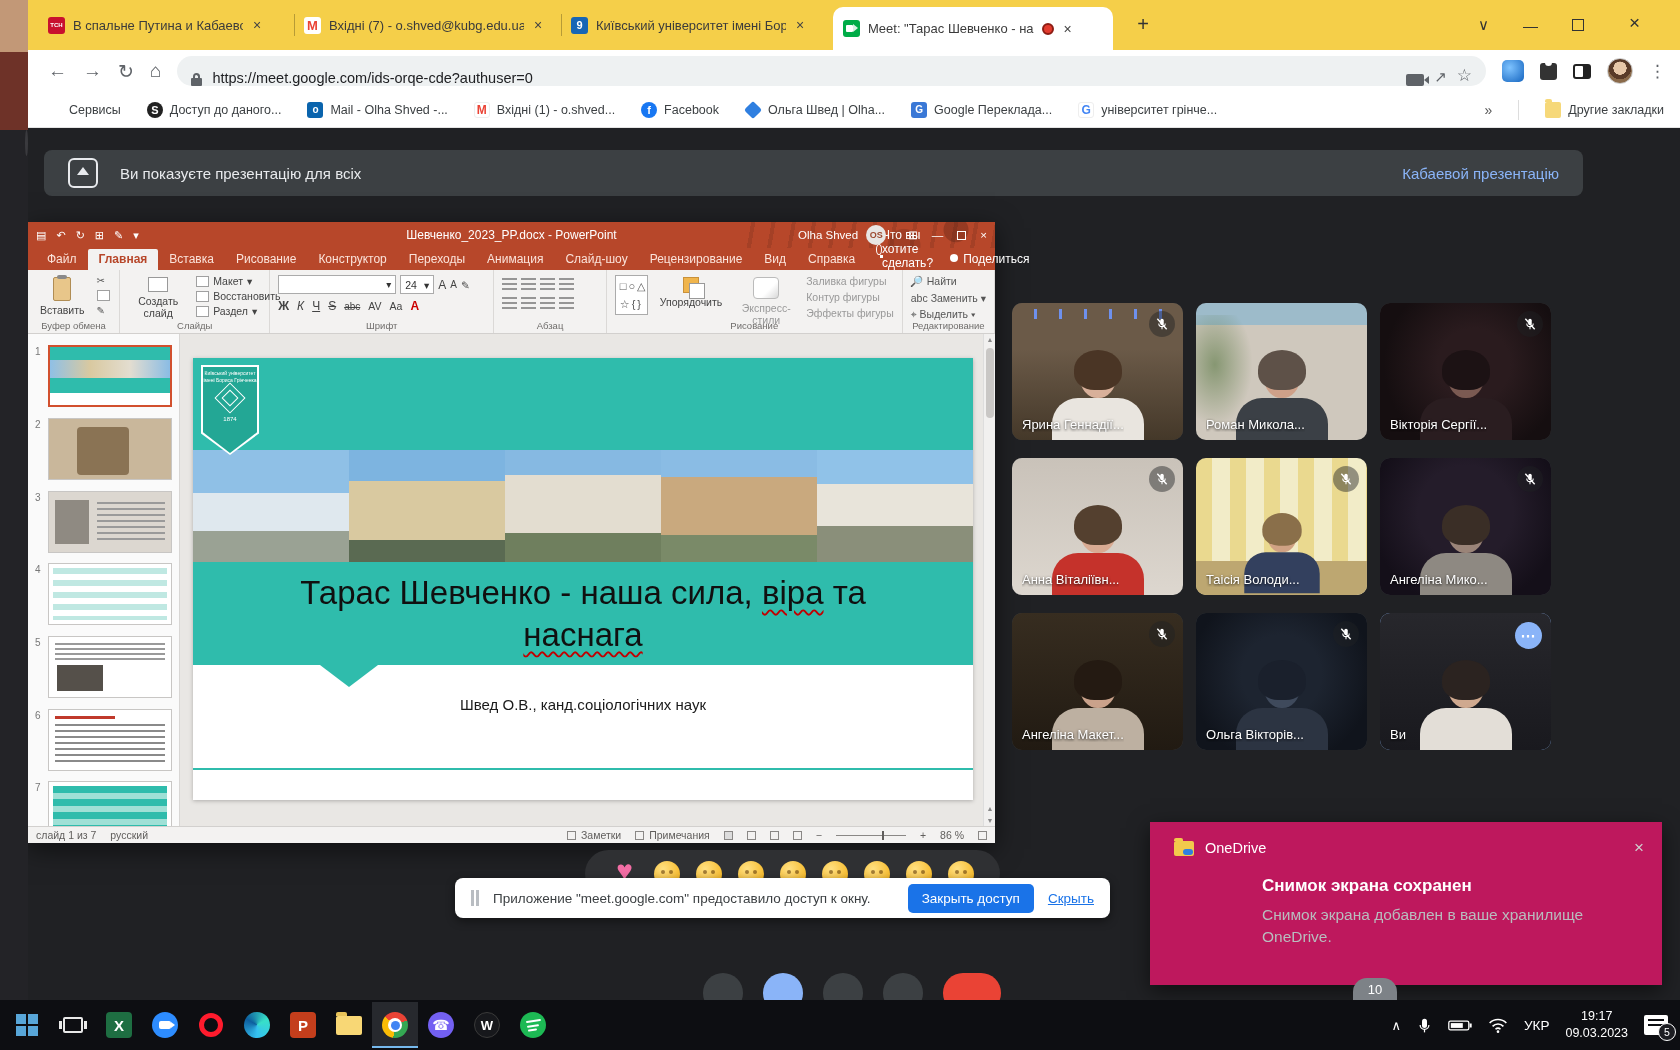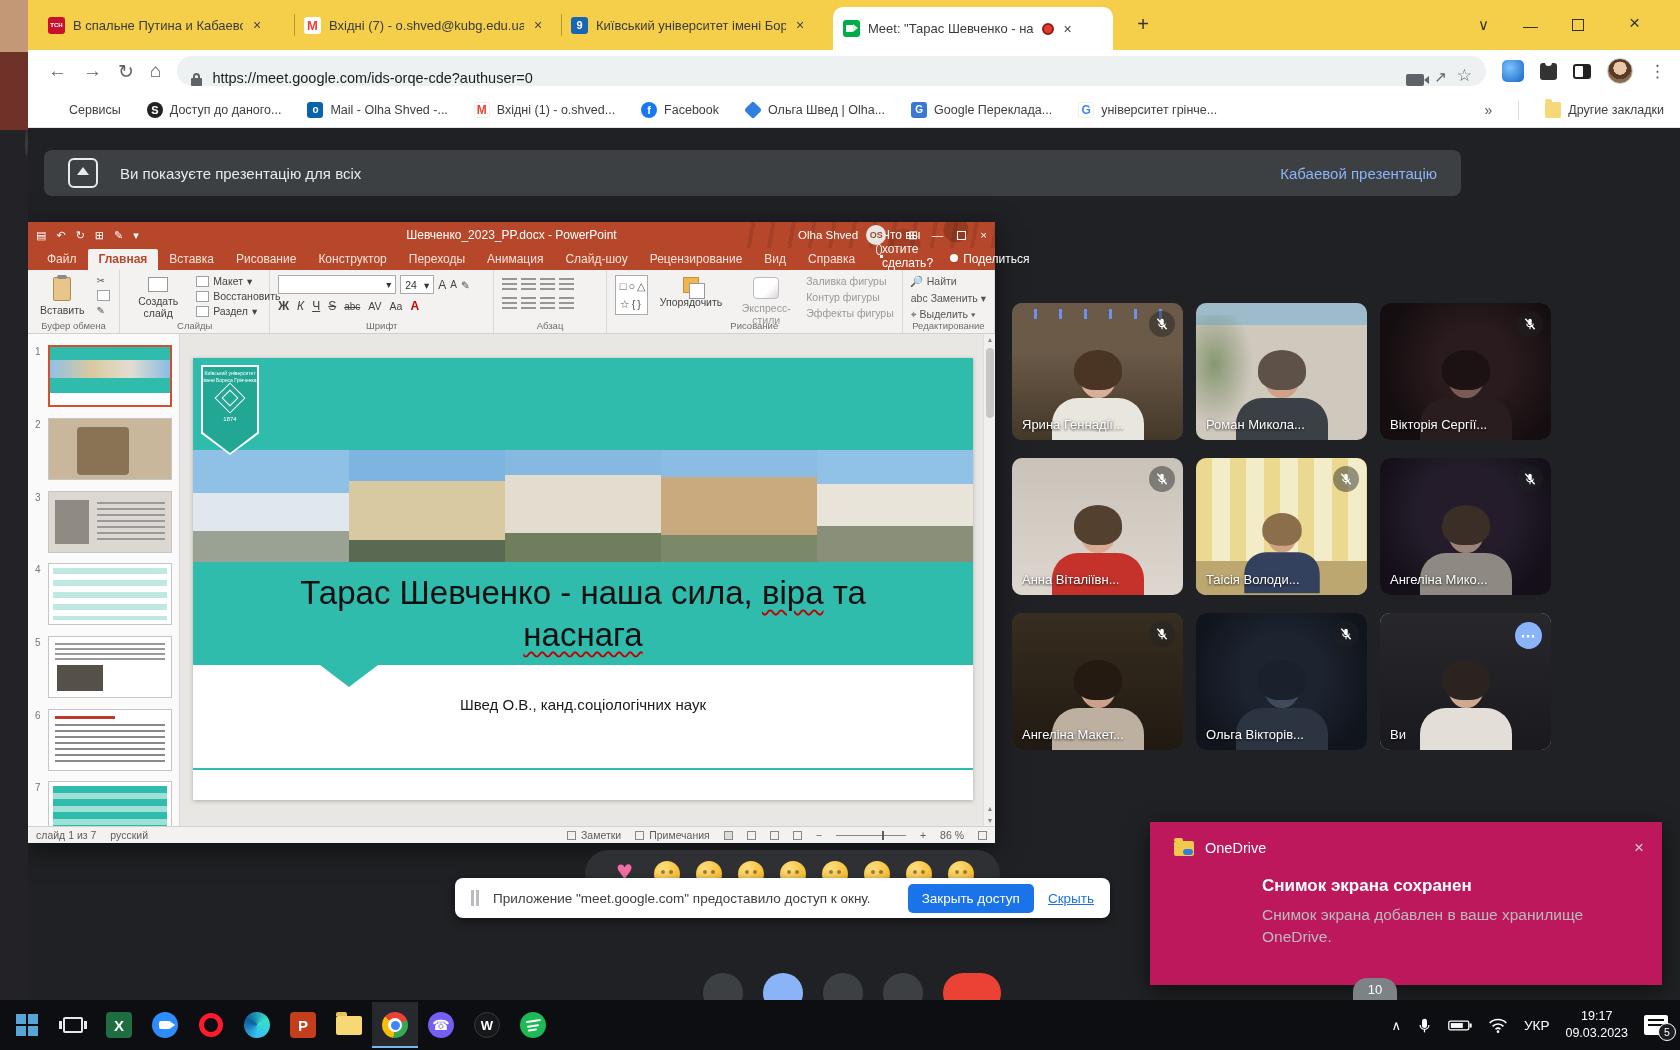--- a/index.html
+++ b/index.html
@@ -69,21 +69,21 @@
   .bi.tr{background:#3a78d6;font-size:10px;}
   .bi.gg{background:#fff;border:1px solid #eee;color:#4285f4;font-size:12px;}
   .bm-spacer{flex:1;}
   .bm-ovf{color:#555;font-size:14px;}
   .bm-div{width:1px;height:20px;background:#ddd;}
   .bi.folder{background:#f6d879;border-radius:2px;position:relative;}
   .bi.folder::after{content:"";position:absolute;left:0;top:-3px;width:7px;height:3px;background:#f6d879;border-radius:2px 2px 0 0;}
 
   
   .meet{position:absolute;left:28px;top:128px;right:0;height:872px;background:#202124;overflow:hidden;}
-  .banner{position:absolute;left:16px;top:22px;width:1417px;height:46px;background:#3c4043;border-radius:8px;
+  .banner{position:absolute;left:16px;top:22px;width:1539px;height:46px;background:#3c4043;border-radius:8px;
           display:flex;align-items:center;padding:0 24px;gap:22px;text-align:right;}
   .banner .bic{width:30px;height:30px;border:2px solid #e8eaed;border-radius:6px;display:flex;align-items:center;justify-content:center;}
   .banner .bic b{display:block;width:0;height:0;border-left:6px solid transparent;border-right:6px solid transparent;border-bottom:8px solid #e8eaed;position:relative;top:-2px;}
   .banner .btxt{color:#e8eaed;font-size:15px;}
   .banner .bact{margin-left:auto;color:#8ab4f8;font-size:15px;font-weight:500;}
 
   
   .tile{position:absolute;width:171px;height:137px;border-radius:10px;overflow:hidden;background:#3c4043;}
   .tile .vid{position:absolute;inset:0;}
   .tile .pname{position:absolute;left:10px;bottom:8px;color:#fff;font-size:13px;font-weight:500;text-shadow:0 1px 3px rgba(0,0,0,.9);max-width:150px;white-space:nowrap;overflow:hidden;}

